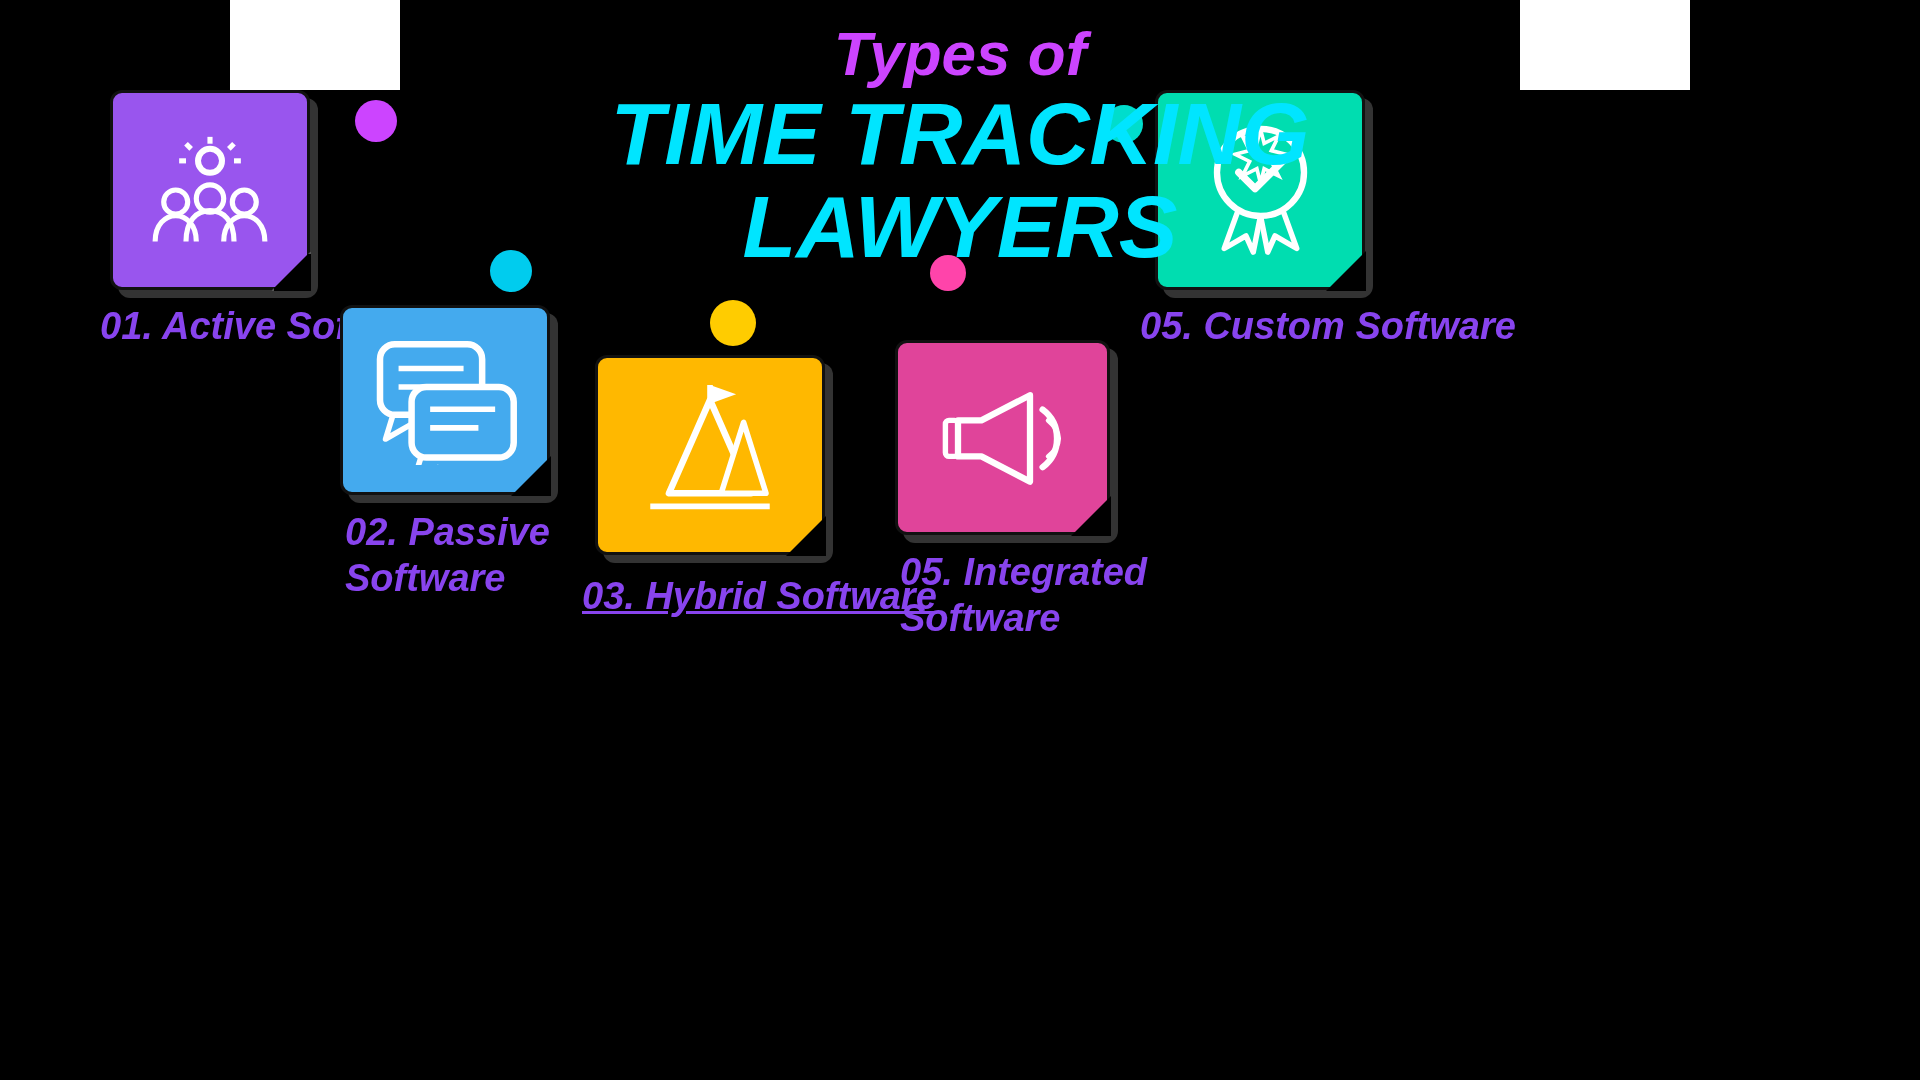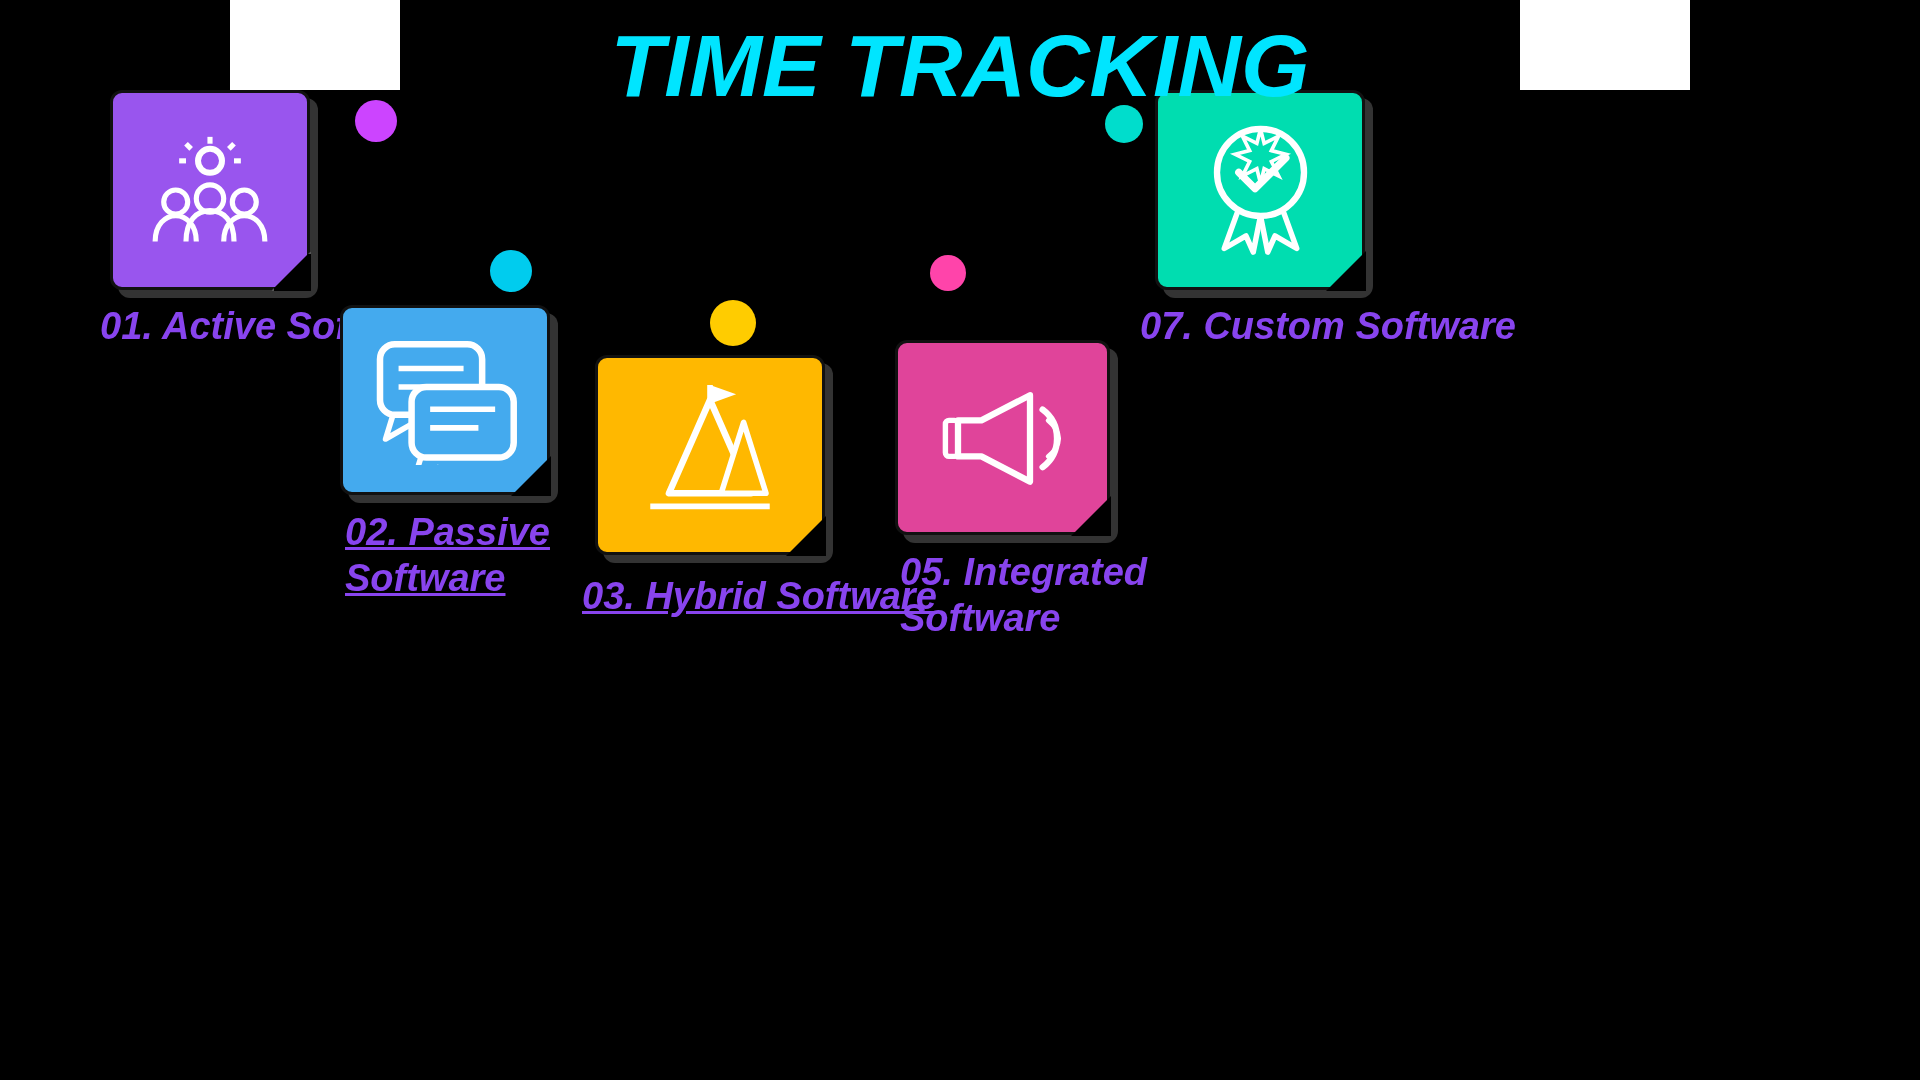--- a/index.html
+++ b/index.html
@@ -62,21 +62,23 @@
       line-height: 1.15;
     }
   </style>
 </head>
 <body>
 
 <div class="corner-rect" style="top:0;left:230px;width:170px;height:90px;"></div>
 <div class="corner-rect" style="top:0;right:230px;width:170px;height:90px;"></div>
 
 <div class="title-area">
+  <div class="title-types">Types of</div>
   <div class="title-main">TIME TRACKING</div>
+  <div class="title-main">LAWYERS</div>
 </div>
 
 <div class="dot" style="background:#cc44ff;width:42px;height:42px;top:100px;left:355px;"></div>
 <div class="dot" style="background:#00ddcc;width:38px;height:38px;top:105px;left:1105px;"></div>
 <div class="dot" style="background:#ff44aa;width:36px;height:36px;top:255px;left:930px;"></div>
 <div class="dot" style="background:#00ccee;width:42px;height:42px;top:250px;left:490px;"></div>
 <div class="dot" style="background:#ffcc00;width:46px;height:46px;top:300px;left:710px;"></div>
 
 <div style="position:absolute;top:90px;left:110px;width:200px;height:200px;">
   <div style="width:100%;height:100%;background:#9955ee;border-radius:12px;border:3px solid #111;box-shadow:8px 8px 0 #333;display:flex;align-items:center;justify-content:center;position:relative;">
@@ -112,21 +114,21 @@
       <line x1="15" y1="28" x2="42" y2="28" stroke="white" stroke-width="3"></line>
       <path d="M12 43 L8 56 L22 48" stroke="white" stroke-width="3" fill="none" stroke-linejoin="round"></path>
 
       <rect x="22" y="28" width="55" height="38" rx="8" stroke="white" stroke-width="3.5" fill="#44aaee"></rect>
       <line x1="32" y1="40" x2="67" y2="40" stroke="white" stroke-width="3"></line>
       <line x1="32" y1="50" x2="58" y2="50" stroke="white" stroke-width="3"></line>
       <path d="M27 66 L23 79 L37 71" stroke="white" stroke-width="3" fill="none" stroke-linejoin="round"></path>
     </svg>
   </div>
 </div>
-<div class="label" style="top:510px;left:345px;line-height:1.2;text-decoration:underline;">
+<div class="label" style="top:510px;left:345px;line-height:1.2;">
   <div>02. Passive</div>
   <div>Software</div>
 </div>
 
 <div style="position:absolute;top:355px;left:595px;width:230px;height:200px;">
   <div style="width:100%;height:100%;background:#ffb800;border-radius:12px;border:3px solid #111;box-shadow:8px 8px 0 #333;display:flex;align-items:center;justify-content:center;position:relative;">
     <div style="position:absolute;bottom:-4px;right:-4px;width:40px;height:40px;background:#000;clip-path:polygon(100% 0, 100% 100%, 0 100%);"></div>
     <svg viewBox="0 0 80 75" width="160" height="140" fill="none" xmlns="http://www.w3.org/2000/svg">
 
       <polygon points="40,8 18,58 62,58" stroke="white" stroke-width="3.5" fill="none" stroke-linejoin="round"></polygon>
@@ -171,13 +173,13 @@
       <polyline points="28,30 37,39 54,22" stroke="white" stroke-width="4" fill="none" stroke-linecap="round" stroke-linejoin="round"></polyline>
 
       <path d="M40 6 L42 14 L50 10 L46 18 L54 20 L46 24 L50 32 L42 28 L40 36 L38 28 L30 32 L34 24 L26 20 L34 18 L30 10 L38 14 Z" stroke="white" stroke-width="2" fill="none"></path>
 
       <path d="M28 50 L20 72 L32 65 L36 74 L40 54" stroke="white" stroke-width="3" fill="none" stroke-linejoin="round"></path>
 
       <path d="M52 50 L60 72 L48 65 L44 74 L40 54" stroke="white" stroke-width="3" fill="none" stroke-linejoin="round"></path>
     </svg>
   </div>
 </div>
-<div class="label" style="top:305px;left:1140px;">07. Custom Software</div>
+<div class="label" style="top:305px;left:1140px;">05. Custom Software</div>
 
 </body></html>

